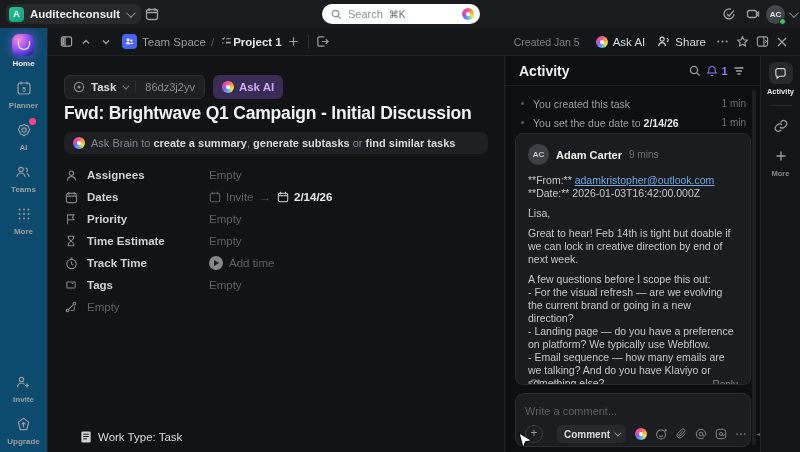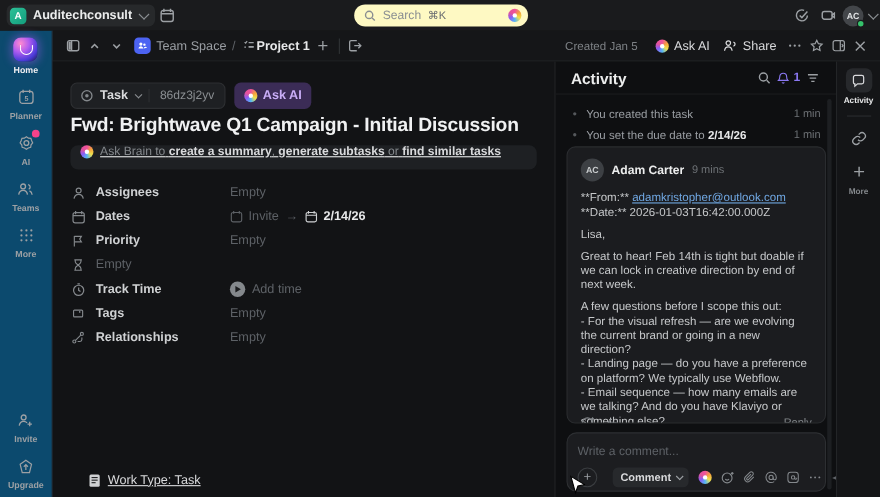--- a/index.html
+++ b/index.html
@@ -6,21 +6,21 @@
   html,body { background:#000; }
   .app { position:relative; width:800px; height:452px; background:#101113; overflow:hidden; color:#e7e8e9; }
 
   
   .topbar { position:absolute; left:0; top:0; width:800px; height:28px; background:#1a1b1d; display:flex; align-items:center; }
   .ws-pill { display:flex; align-items:center; gap:6px; background:#27292b; border-radius:6px; height:20px; padding:0 8px 0 3px; margin-left:6px; cursor:pointer; }
   .ws-badge { width:15px; height:15px; border-radius:4px; background:linear-gradient(135deg,#2cc197,#149e7e); color:#fff; font-size:9px; font-weight:bold; display:flex; align-items:center; justify-content:center; }
   .ws-name { font-size:11.5px; font-weight:bold; color:#eceded; }
   .chev { width:7px; height:7px; border-right:1.5px solid #8a8e92; border-bottom:1.5px solid #8a8e92; transform:rotate(45deg) translateY(-2px); }
   .tb-icon { color:#9ca0a4; display:flex; align-items:center; justify-content:center; width:22px; height:22px; cursor:pointer; }
-  .search { position:absolute; left:322px; top:4px; width:158px; height:20px; background:#fef9c3; border-radius:10px; display:flex; align-items:center; padding:0 6px 0 9px; cursor:text; }
+  .search { position:absolute; left:322px; top:4px; width:158px; height:20px; background:#ffffff; border-radius:10px; display:flex; align-items:center; padding:0 6px 0 9px; cursor:text; }
   .search-label { font-size:11px; color:#8a8e92; margin-left:6px; }
   .search-kbd { font-size:10px; color:#65696e; margin-left:6px; flex:1; }
   .flower { width:12px; height:12px; border-radius:50%; background:conic-gradient(#f0529c,#f5a23c,#efe14d,#53b7f5,#8a5cf5,#e2529c,#f0529c); position:relative; flex:none; }
   .flower::after { content:""; position:absolute; left:4px; top:4px; width:4px; height:4px; border-radius:50%; background:#fff; }
   .topbar-right { position:absolute; right:4px; top:0; height:28px; display:flex; align-items:center; gap:2px; }
   .avatar-sm { width:19px; height:19px; border-radius:50%; background:#43464a; color:#dfe1e3; font-size:8px; font-weight:bold; display:flex; align-items:center; justify-content:center; position:relative; cursor:pointer; }
   .avatar-sm .dot { position:absolute; right:-1px; bottom:-1px; width:7px; height:7px; border-radius:50%; background:#35c26b; border:1.5px solid #1a1b1d; }
 
   
   .toolbar { position:absolute; left:48px; top:28px; width:752px; height:28px; background:#151618; border-bottom:1px solid #232527; display:flex; align-items:center; padding:0 8px; }
@@ -48,21 +48,21 @@
   
   .main { position:absolute; left:48px; top:56px; width:456px; height:396px; background:#121315; overflow:hidden; }
   .task-row { position:absolute; left:16px; top:19px; display:flex; align-items:center; gap:8px; }
   .task-pill { display:flex; align-items:center; height:24px; background:#1e2023; border:1px solid #2d2f32; border-radius:6px; overflow:hidden; }
   .task-pill .seg1 { display:flex; align-items:center; gap:6px; padding:0 8px; border-right:1px solid #2d2f32; cursor:pointer; }
   .task-pill .tname { font-size:11.5px; color:#d9dadc; font-weight:600; }
   .task-id { font-size:11px; color:#8a8e92; padding:0 9px; cursor:pointer; }
   .askai-pill { display:flex; align-items:center; gap:5px; height:24px; padding:0 9px; background:#3b2c56; border-radius:6px; cursor:pointer; }
   .askai-pill span { font-size:11.5px; font-weight:600; color:#c9aef7; }
   .title { position:absolute; left:16px; top:47px; width:424px; font-size:17.5px; font-weight:bold; letter-spacing:-.2px; color:#f0f1f2; }
-  .brain-bar { position:absolute; left:16px; top:76px; width:424px; height:22px; background:#1e2023; border-radius:7px; display:flex; align-items:flex-start; gap:6px; padding:0 9px; cursor:pointer;text-decoration:underline; }
+  .brain-bar { position:absolute; left:16px; top:76px; width:424px; height:22px; background:#1e2023; border-radius:7px; display:flex; align-items:center; gap:6px; padding:0 9px; cursor:pointer; }
   .brain-bar .txt { font-size:11px; color:#84888c; }
   .brain-bar b { color:#d9dadc; font-weight:600; }
 
   .fields { position:absolute; left:16px; top:108px; width:424px; }
   .frow { display:flex; align-items:center; height:22px; }
   .frow .fic { width:14px; display:flex; align-items:center; justify-content:center; color:#84888c; margin-right:9px; flex:none; }
   .frow .flabel { width:122px; font-size:11.5px; font-weight:600; color:#cfd1d3; flex:none; }
   .frow .fval { font-size:11.5px; color:#5d6166; display:flex; align-items:center; gap:6px; cursor:pointer; }
   .status-group { display:flex; align-items:center; gap:5px; }
   .status-pill { display:flex; align-items:center; height:20px; background:#2c2e31; border-radius:5px; overflow:hidden; cursor:pointer; }
@@ -71,21 +71,21 @@
   .check-btn { width:26px; height:20px; background:#2c2e31; border-radius:5px; display:flex; align-items:center; justify-content:center; color:#9ca0a4; cursor:pointer; }
   .date-start { color:#5d6166; display:flex; align-items:center; gap:5px; }
   .date-due { color:#e7e8e9; font-weight:600; display:flex; align-items:center; gap:5px; }
   .play-circle { width:14px; height:14px; border-radius:50%; background:#84888c; display:flex; align-items:center; justify-content:center; }
   .play-circle::after { content:""; border-left:5px solid #1a1b1d; border-top:3px solid transparent; border-bottom:3px solid transparent; margin-left:1px; }
 
   .sender-block { position:absolute; left:16px; top:322px; width:424px; border-left:1px solid #26282b; border-top:1px solid #1c1e20; padding:12px 0 0 16px; }
   .sender-line { font-size:11.5px; color:#e7e8e9; font-weight:bold; }
   .sender-line a { color:#70a7e2; font-weight:bold; text-decoration:underline; cursor:pointer; }
   .sender-hr { margin:12px 0 0 -16px; width:424px; border:none; border-top:1px solid #2c2e31; }
-  .worktype { position:absolute; left:32px; top:374px; font-size:11.5px; color:#d9dadc; display:flex; align-items:center; gap:6px;text-decoration:underline; }
+  .worktype { position:absolute; left:32px; top:374px; font-size:11.5px; color:#d9dadc; display:flex; align-items:center; gap:6px; }
 
   
   .panel { position:absolute; left:504px; top:56px; width:256px; height:396px; background:#0e0f11; border-left:1px solid #232527; }
   .panel-head { display:flex; align-items:center; height:30px; padding:0 10px 0 14px; border-bottom:1px solid #1b1d1f; }
   .panel-title { font-size:14px; font-weight:bold; color:#eceded; flex:1; }
   .ph-ic { width:22px; height:20px; display:flex; align-items:center; justify-content:center; color:#9ca0a4; cursor:pointer; gap:3px; }
   .bell-wrap { color:#8b78f2; font-size:11px; font-weight:bold; }
   .events { padding:8px 14px 0 16px; }
   .event { display:flex; align-items:center; height:19px; }
   .event .dot { width:3px; height:3px; border-radius:50%; background:#55585c; margin-right:9px; flex:none; }
@@ -414,20 +414,21 @@
         <span class="flabel">Priority</span>
         <span class="fval">Empty</span>
       </div>
 
       <div class="frow">
         <span class="fic">
           <svg width="12" height="12" viewBox="0 0 14 14" fill="none" stroke="currentColor" stroke-width="1.2">
               <path d="M3 1.5h8M3 12.5h8M4 1.5v2c0 2 3 3 3 3.5s-3 1.5-3 3.5v2M10 1.5v2c0 2-3 3-3 3.5s3 1.5 3 3.5v2"></path>
             </svg>
         </span>
+        <span class="flabel">Time Estimate</span>
         <span class="fval">Empty</span>
       </div>
 
       <div class="frow">
         <span class="fic">
           <svg width="13" height="13" viewBox="0 0 14 14" fill="none" stroke="currentColor" stroke-width="1.2">
               <circle cx="7" cy="7.5" r="5"></circle>
               <path d="M7 4.8v2.7l1.8 1.2M5.8 1.2h2.4"></path>
             </svg>
         </span>
@@ -450,21 +451,20 @@
       </div>
 
       <div class="frow">
         <span class="fic">
           <svg width="12" height="12" viewBox="0 0 14 14" fill="none" stroke="currentColor" stroke-width="1.2">
               <circle cx="3" cy="11" r="1.6"></circle>
               <circle cx="11" cy="3" r="1.6"></circle>
               <path d="M4.2 9.8l5.6-5.6M6.5 11H9a2 2 0 0 0 2-2V6.8"></path>
             </svg>
         </span>
-        <span class="flabel">Relationships</span>
         <span class="fval">Empty</span>
       </div>
     </div>
 
     <div class="worktype">
       <svg width="12" height="13" viewBox="0 0 12 14" fill="#cfd1d3">
           <rect x="1" y="1.5" width="10" height="12" rx="1.5"></rect>
           <rect x="3" y="4" width="6" height="1" fill="#121315"></rect>
           <rect x="3" y="6.5" width="6" height="1" fill="#121315"></rect>
           <rect x="3" y="9" width="4" height="1" fill="#121315"></rect>

